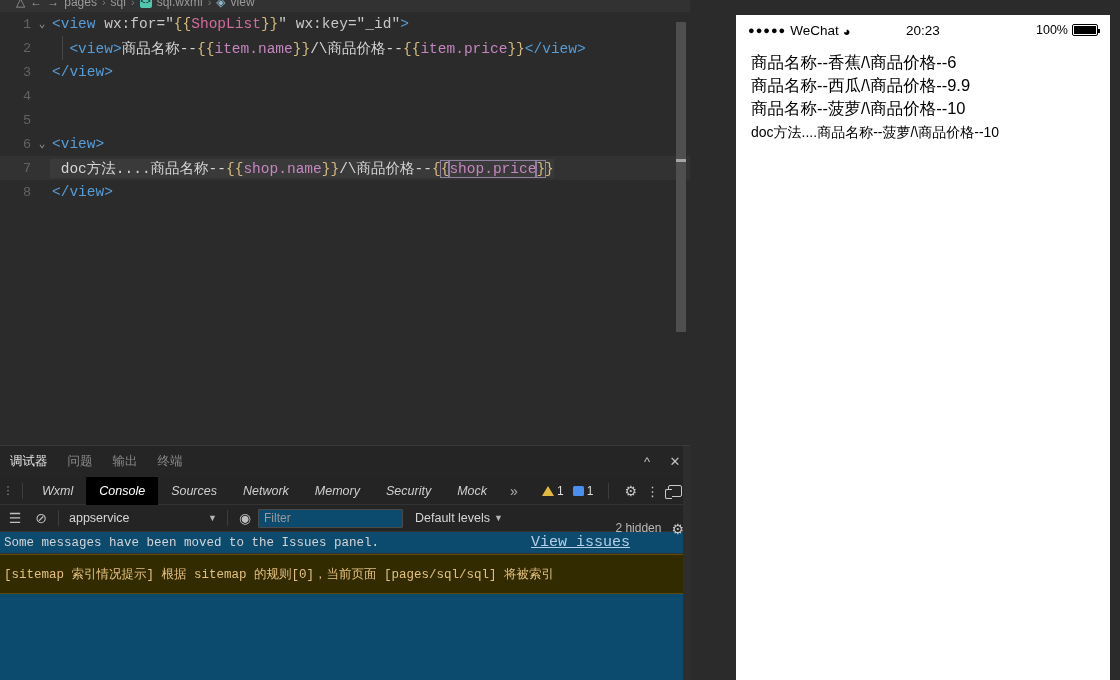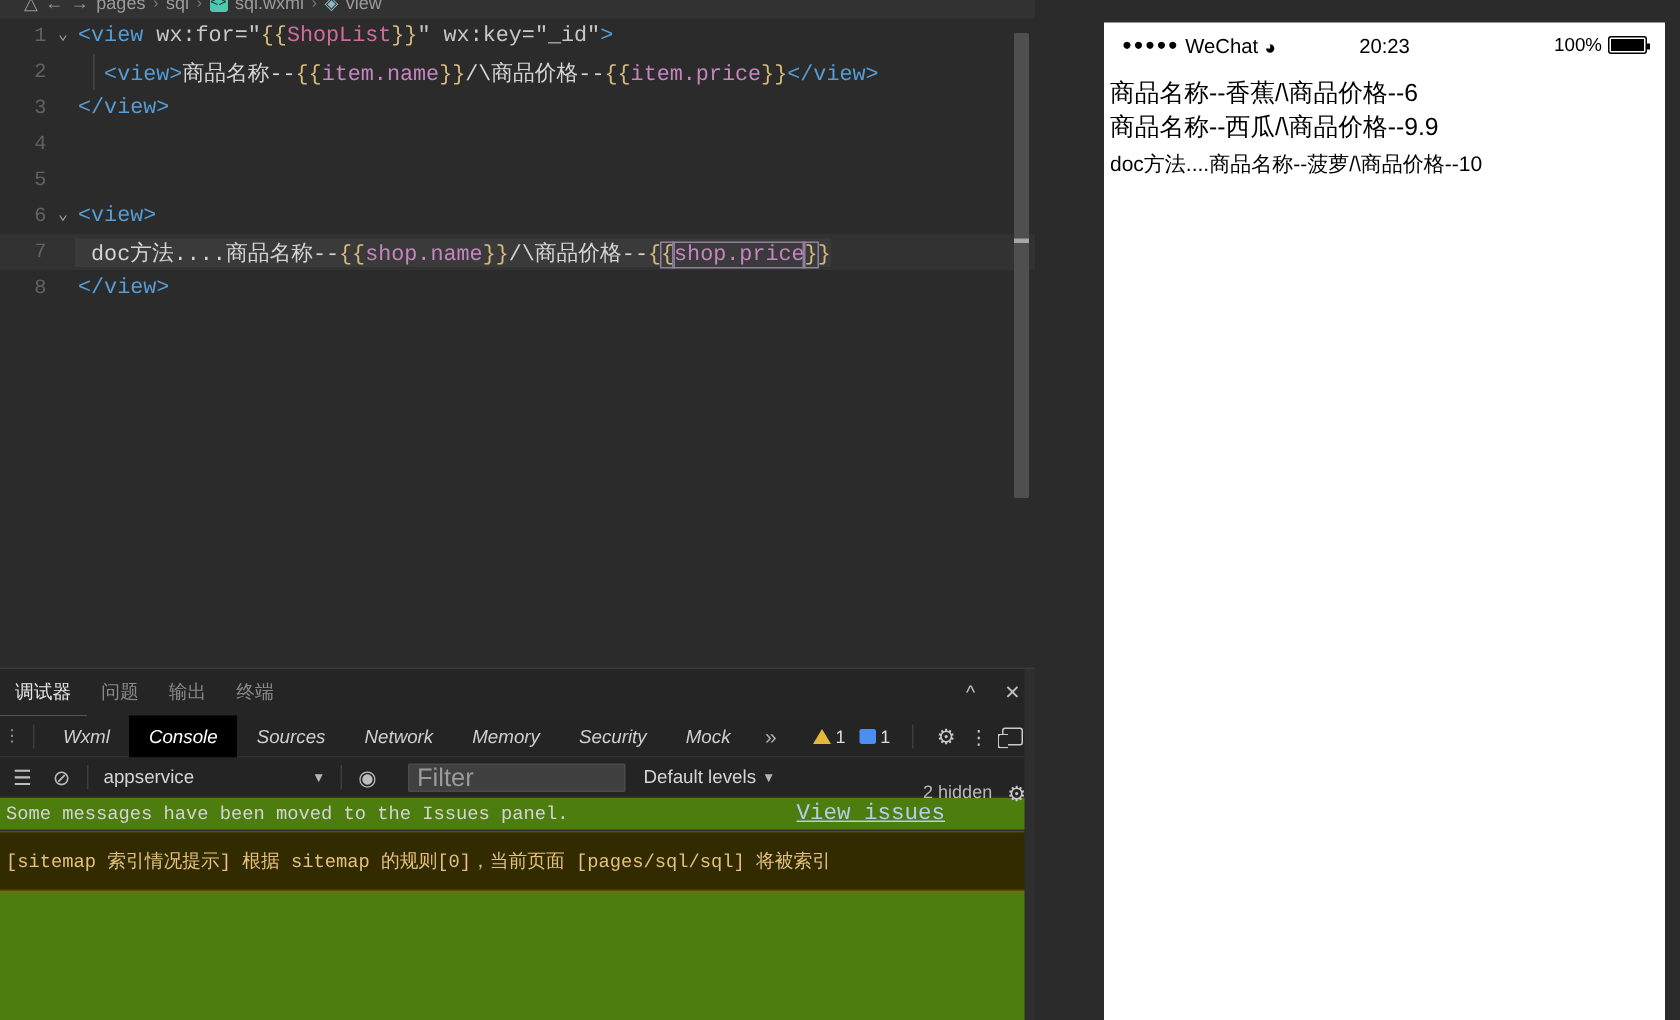--- a/index.html
+++ b/index.html
@@ -129,29 +129,29 @@
     gap: 0px; border-bottom: 1px solid #333; position: relative; padding-left: 2px;
   }
   .cb-icon { width: 26px; text-align: center; color: #bdbdbd; font-size: 14px; }
   .cb-sep { width:1px;height:16px;background:#3d3d3d;margin:0 4px;}
   .cb-select {
     display:flex;align-items:center;justify-content:space-between;
     width: 160px; font-size: 12.5px; color: #d6d6d6; padding: 0 6px; gap: 45px;
   }
   .cb-caret { font-size: 9px; color: #b5b5b5; }
   .cb-filter {
-    width: 145px; height: 19px; background: #404040; border: 1px solid #4a4a4a;
-    color: #9a9a9a; font-size: 17px; line-height: 17px; padding: 0 5px; border-radius:1px;margin-left:14px;
+    width: 145px; height: 19px; background: #0c4a6e; border: 1px solid #4a4a4a;
+    color: #9a9a9a; font-size: 12px; line-height: 17px; padding: 0 5px; border-radius:1px;
   }
   .cb-levels { font-size: 12.5px; color: #d6d6d6; margin-left: 12px; display:flex;align-items:center;gap:4px;}
   #console-bar .cb-right { position:absolute; right: 6px; top:16px; height:27px; display:flex; align-items:flex-start; gap:10px; }
   .cb-hidden { font-size: 12px; color: #b9b9b9; }
 
   
-  #console-body { background: #4d7c0f; height: 148px; overflow: hidden; }
+  #console-body { background: #0c4a6e; height: 148px; overflow: hidden; }
   .con-msg {
     position: relative; height: 22px; display:flex; align-items:center;
     font-family: "Liberation Mono", "DejaVu Sans Mono", monospace;
     font-size: 12.5px; padding-left: 4px; color: #d4d4d4;
     border-bottom: 1px solid #303030;
   }
   .con-msg .viewlink {
     position: absolute; right: 60px; color: #b5cde6; text-decoration: underline; font-size:15px;
     font-family: "Liberation Mono", monospace;
   }
@@ -191,21 +191,21 @@
   #nav-title { font-size: 15px; color: #000; }
   #capsule {
     position: absolute; right: 10px; top: 3px; width: 86px; height: 30px;
     border: 1px solid #e2e2e2; border-radius: 15px; background: #fff;
     display:flex; align-items:center; justify-content: space-around;
   }
   .cap-dots { font-size: 15px; letter-spacing: 1.5px; color:#000; line-height:1; }
   .cap-target { width:17px;height:17px;border:1.7px solid #000;border-radius:50%; position:relative;}
   .cap-target:after{content:"";position:absolute;left:4px;top:4px;width:7px;height:7px;background:#000;border-radius:50%;}
 
-  #page-content { padding: 6px 0 0 4px; }
+  #page-content { padding: 6px 0 0 15px; }
   .pc-line { font-size: 16.5px; color: #000; line-height: 23px; white-space: nowrap; }
   .pc-line.big { font-size: 14px; line-height: 25px; }
 </style>
 </head>
 <body>
 
 <div id="root">
 
   <div id="left-col">
 
@@ -337,17 +337,18 @@
           <span class="batt">
               <i></i>
             </span>
         </div>
       </div>
 
 
       <div id="page-content">
           <div class="pc-line">商品名称--香蕉/\商品价格--6</div>
           <div class="pc-line">商品名称--西瓜/\商品价格--9.9</div>
+          <div class="pc-line">商品名称--菠萝/\商品价格--10</div>
           <div class="pc-line big">doc方法....商品名称--菠萝/\商品价格--10</div>
         </div>
     </div>
   </div>
 </div>
 
 </body></html>

